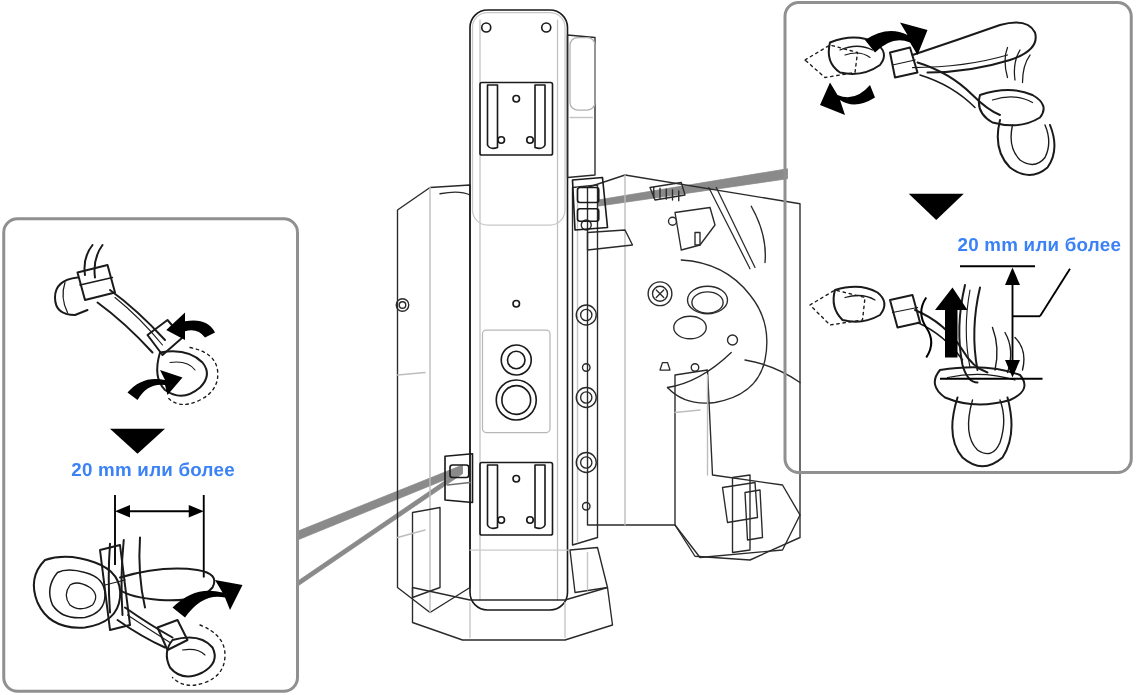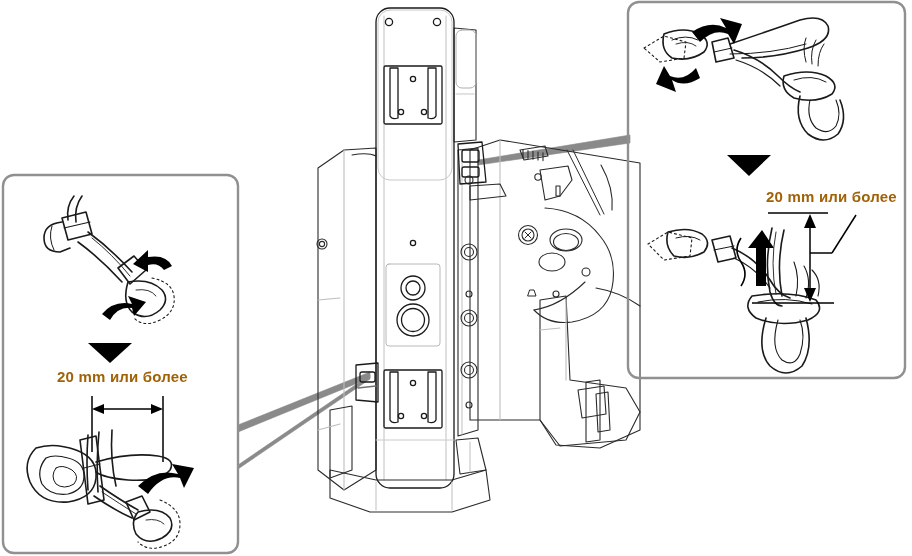--- a/index.html
+++ b/index.html
@@ -1,20 +1,20 @@
 <!DOCTYPE html>
 <html><head>
 <meta charset="utf-8">
 <style>
   html,body{margin:0;padding:0;background:#ffffff;}
   body{width:912px;height:556px;overflow:hidden;
        font-family:"Liberation Sans", sans-serif;}
   #stage{position:relative;width:912px;height:556px;background:#fff;}
   #stage svg{position:absolute;top:0;left:0;}
-  .lbl{position:absolute;font-weight:bold;font-size:15px;color:#a16207;
+  .lbl{position:absolute;font-weight:bold;font-size:15px;color:#3b82f6;
        white-space:nowrap;letter-spacing:.2px;}
 </style>
 </head>
 <body>
 
 <div id="stage">
 
 <svg width="912" height="556" viewBox="0 0 912 556">
 
   <g>

